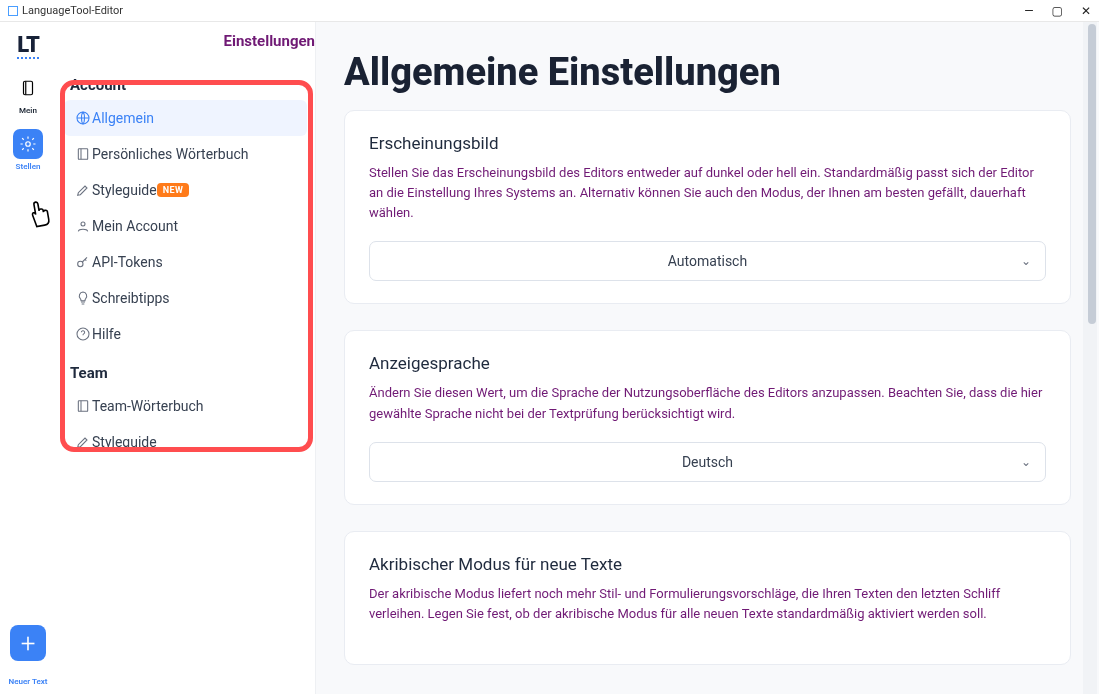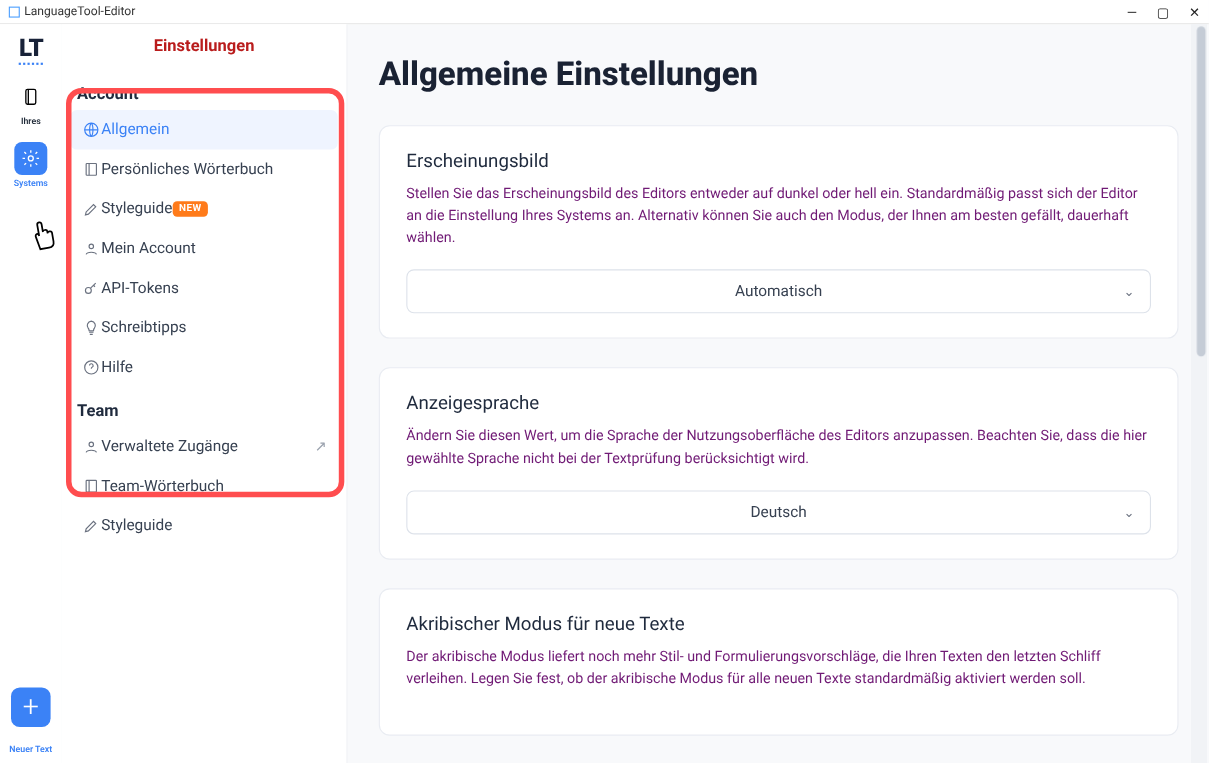--- a/index.html
+++ b/index.html
@@ -18,33 +18,33 @@
 .rail .rail-btn { width: 36px; display:flex; flex-direction:column; align-items:center; gap:3px; cursor:pointer; }
 .rail .rail-btn .ic { width: 30px; height: 30px; border-radius: 7px; display:flex; align-items:center; justify-content:center; }
 .rail .rail-btn.active .ic { background: #3b82f6; color:#fff; }
 .rail .rail-btn .lbl { font-size: 8px; color: #3b82f6; font-weight: 600; }
 .rail .rail-btn .lbl.dark { color: #1f2937; }
 .rail .spacer { flex: 1; }
 .rail .plus-btn { width:36px; height:36px; background:#3b82f6; border-radius:8px; display:flex; align-items:center; justify-content:center; color:#fff; font-size:26px; font-weight:300; cursor:pointer; }
 .rail .plus-lbl { font-size: 8px; color:#3b82f6; margin-top:2px; font-weight:600; margin-bottom:8px;}
 
 .sidebar { width: 260px; background: #fff; border-right: 1px solid #eef0f3; padding: 10px 0 0 0; position:relative; }
-.sidebar h2 { text-align:center; font-size: 15px; font-weight:700; color:#b91c1c; margin-bottom: 14px;}
+.sidebar h2 { text-align:right; font-size: 15px; font-weight:700; color:#701a75; margin-bottom: 14px;}
 .highlight-box { position:absolute; top:58px; left:4px; right:2px; height:372px; border: 5px solid #ff4d4f; border-radius: 14px; pointer-events:none; }
 .section-title { font-size: 15px; font-weight:700; color:#1f2a3d; padding: 12px 14px 6px 14px; }
 .menu { list-style:none; padding: 0 8px; }
 .menu li { display:flex; align-items:center; padding: 9px 10px; border-radius:6px; font-size:14px; color:#374151; cursor:pointer; position:relative;}
 .menu li.active { background:#eff4ff; color:#3b82f6; }
 .menu li .mi { width:18px; height:18px; display:inline-flex; align-items:center; justify-content:center; color:#6b7280; flex-shrink:0;}
 .menu li.active .mi { color:#3b82f6; }
 .badge-new { background:#ff7b1a; color:#fff; font-size:9px; font-weight:700; padding:2px 6px; border-radius:4px; letter-spacing:0.5px;}
 .ext-icon { margin-left:auto; color:#9ca3af; font-size:13px;}
 
 .main { flex:1; overflow-y:auto; padding: 28px 28px 0 28px; }
-.main h1 { font-size: 30px; font-weight: 800; color:#1a2233; margin-bottom: 29px;}
+.main h1 { font-size: 38px; font-weight: 800; color:#1a2233; margin-bottom: 16px;}
 .card { background:#fff; border:1px solid #e9ecf2; border-radius:10px; padding: 22px 24px; margin-bottom: 26px; }
 .card h3 { font-size:17px; font-weight:400; color:#1f2a3d; margin-bottom: 10px;}
 .card p { font-size:13px; color:#701a75; line-height:1.55; margin-bottom: 18px;}
 .select { border:1px solid #dde2ea; border-radius:7px; height:40px; display:flex; align-items:center; justify-content:center; position:relative; cursor:pointer; font-size:14px; color:#374151;}
 .select .chev { position:absolute; right:14px; color:#6b7280; font-size:12px;}
 
 .scroll-track { position:absolute; right:2px; top:22px; bottom:0; width:14px; background:#f1f3f6;}
 .scroll-thumb { position:absolute; right:3px; top:24px; width:8px; height:300px; background:#c5ccd6; border-radius:4px;}
 
 .cursor-hand { position:absolute; left:24px; top:196px; font-size:26px; pointer-events:none; transform: rotate(-10deg);}
@@ -70,30 +70,30 @@
 
   <div class="rail">
     <div class="logo">LT</div>
     <div class="rail-btn">
       <div class="ic">
         <svg width="18" height="18" viewBox="0 0 24 24">
             <rect x="6" y="3" width="12" height="18" rx="2"></rect>
             <path d="M9 3v18"></path>
           </svg>
       </div>
-      <div class="lbl dark">Ihres</div>
+      <div class="lbl dark">Mein</div>
     </div>
     <div class="rail-btn active">
       <div class="ic">
         <svg width="18" height="18" viewBox="0 0 24 24">
             <circle cx="12" cy="12" r="3"></circle>
             <path d="M12 2v3M12 19v3M4.2 4.2l2.1 2.1M17.7 17.7l2.1 2.1M2 12h3M19 12h3M4.2 19.8l2.1-2.1M17.7 6.3l2.1-2.1"></path>
           </svg>
       </div>
-      <div class="lbl">Systems</div>
+      <div class="lbl">Stellen</div>
     </div>
     <div class="spacer"></div>
     <div class="plus-btn">+</div>
     <div class="plus-lbl">Neuer Text</div>
   </div>
 
   <div class="sidebar">
     <h2>Einstellungen</h2>
 
     <div class="section-title">Account</div>
@@ -158,30 +158,20 @@
               <circle cx="12" cy="12" r="9"></circle>
               <path d="M9.5 9.5a2.5 2.5 0 1 1 3.5 2.3c-1 .5-1 1.2-1 2.2M12 17h.01"></path>
             </svg>
           </span>
         <span>Hilfe</span>
       </li>
     </ul>
 
     <div class="section-title">Team</div>
     <ul class="menu">
-      <li>
-        <span class="mi">
-            <svg width="16" height="16" viewBox="0 0 24 24">
-              <circle cx="12" cy="9" r="3"></circle>
-              <path d="M5 20c1-4 13-4 14 0"></path>
-            </svg>
-          </span>
-        <span>Verwaltete Zugänge</span>
-        <span class="ext-icon">↗</span>
-      </li>
       <li>
         <span class="mi">
             <svg width="16" height="16" viewBox="0 0 24 24">
               <rect x="5" y="4" width="14" height="16" rx="1"></rect>
               <path d="M9 4v16"></path>
             </svg>
           </span>
         <span>Team-Wörterbuch</span>
       </li>
       <li>

